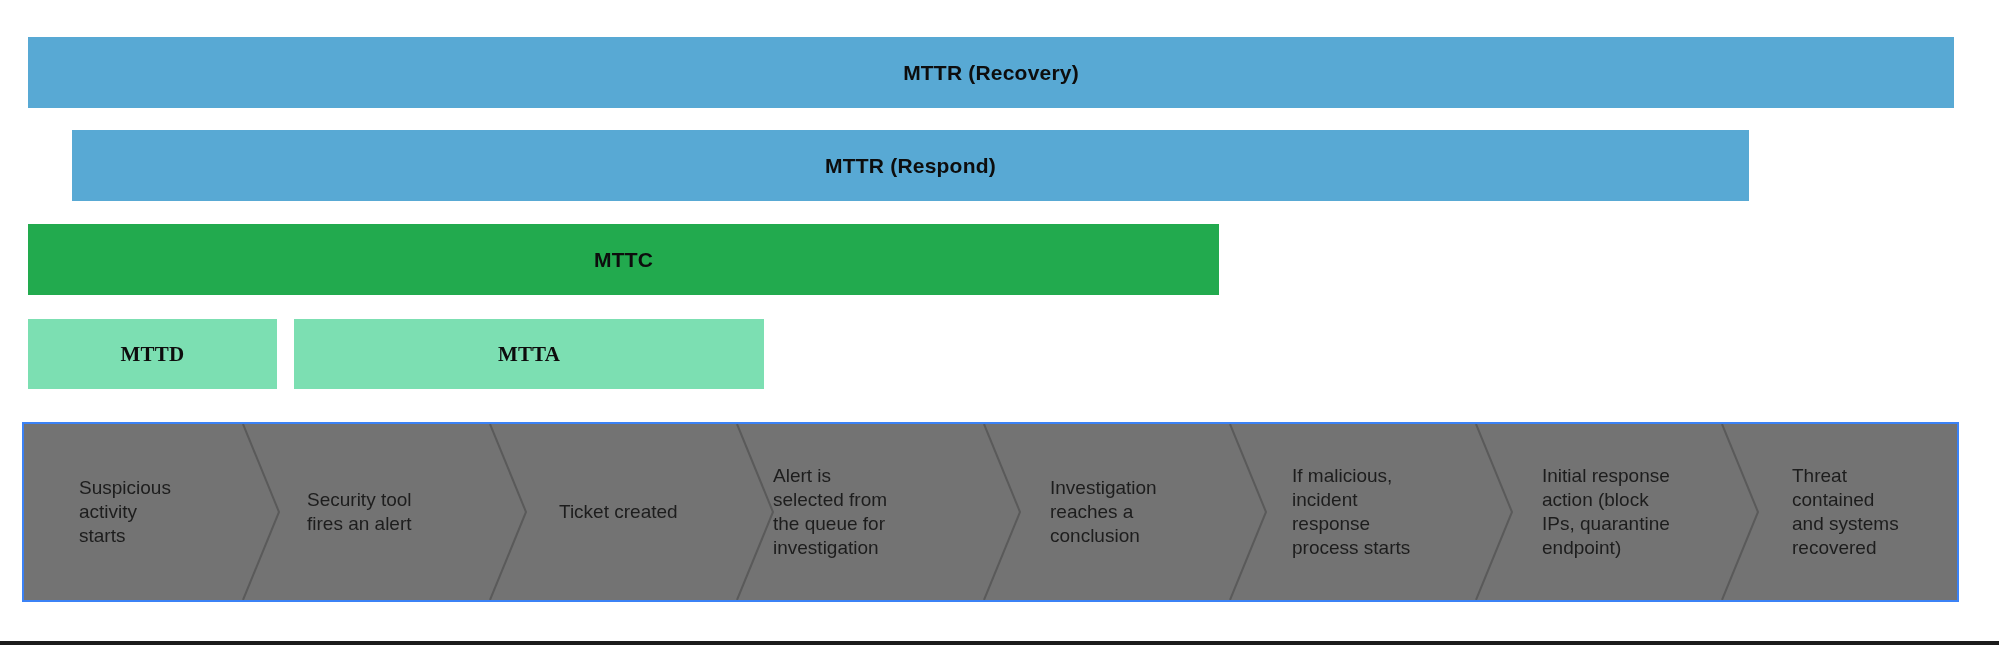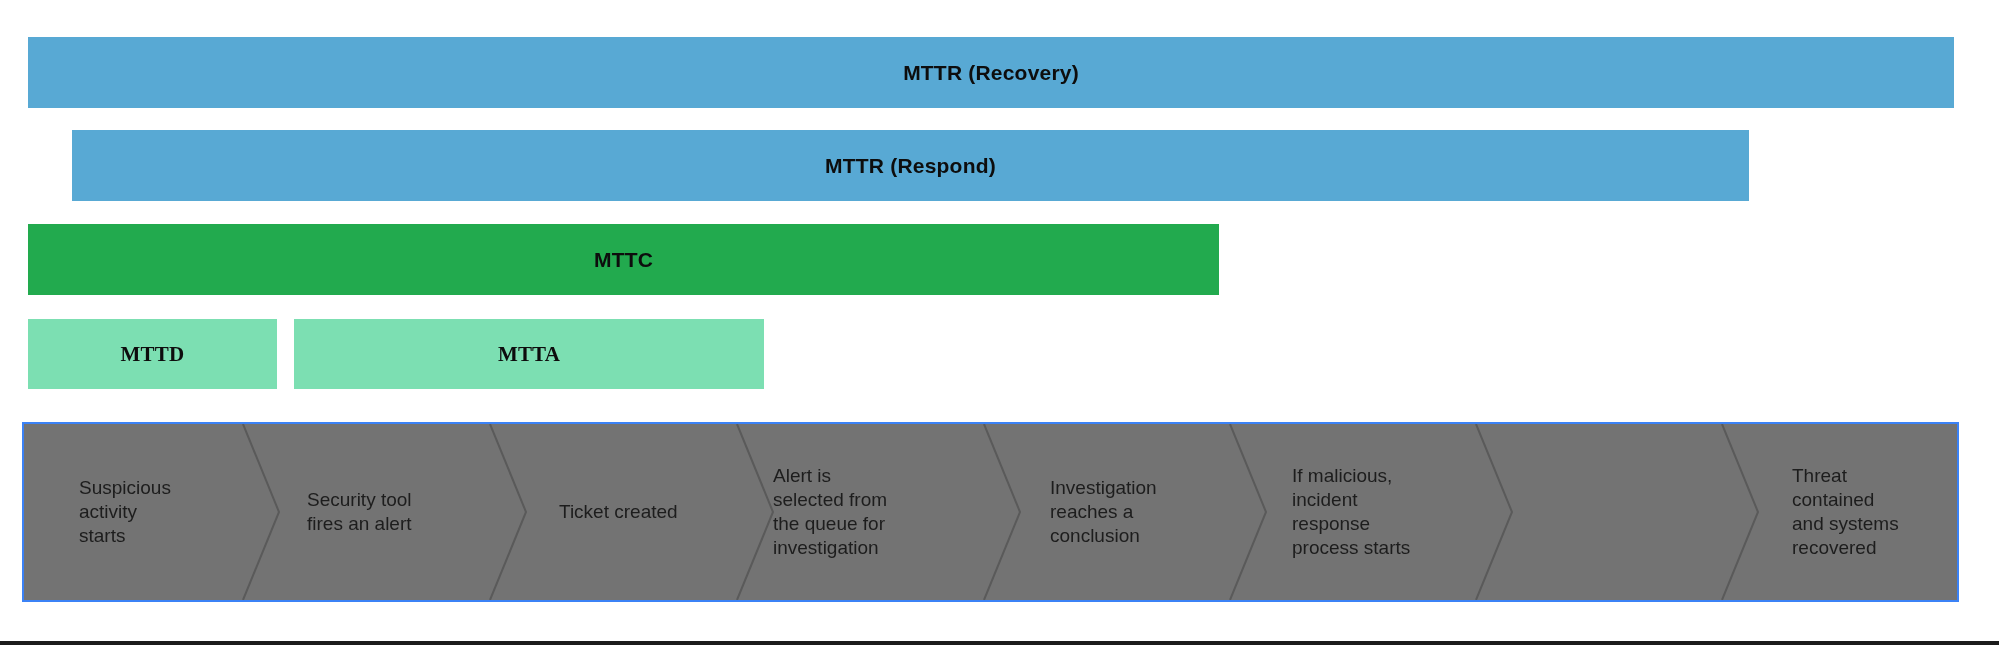--- a/index.html
+++ b/index.html
@@ -128,20 +128,24 @@
 selected from
 the queue for
 investigation</div>
     <div class="step-label step-5">Investigation
 reaches a
 conclusion</div>
     <div class="step-label step-6">If malicious,
 incident
 response
 process starts</div>
+    <div class="step-label step-7">Initial response
+action (block
+IPs, quarantine
+endpoint)</div>
     <div class="step-label step-8">Threat
 contained
 and systems
 recovered</div>
   </div>
 
   <div class="bottom-strip"></div>
 
 </div>
 

